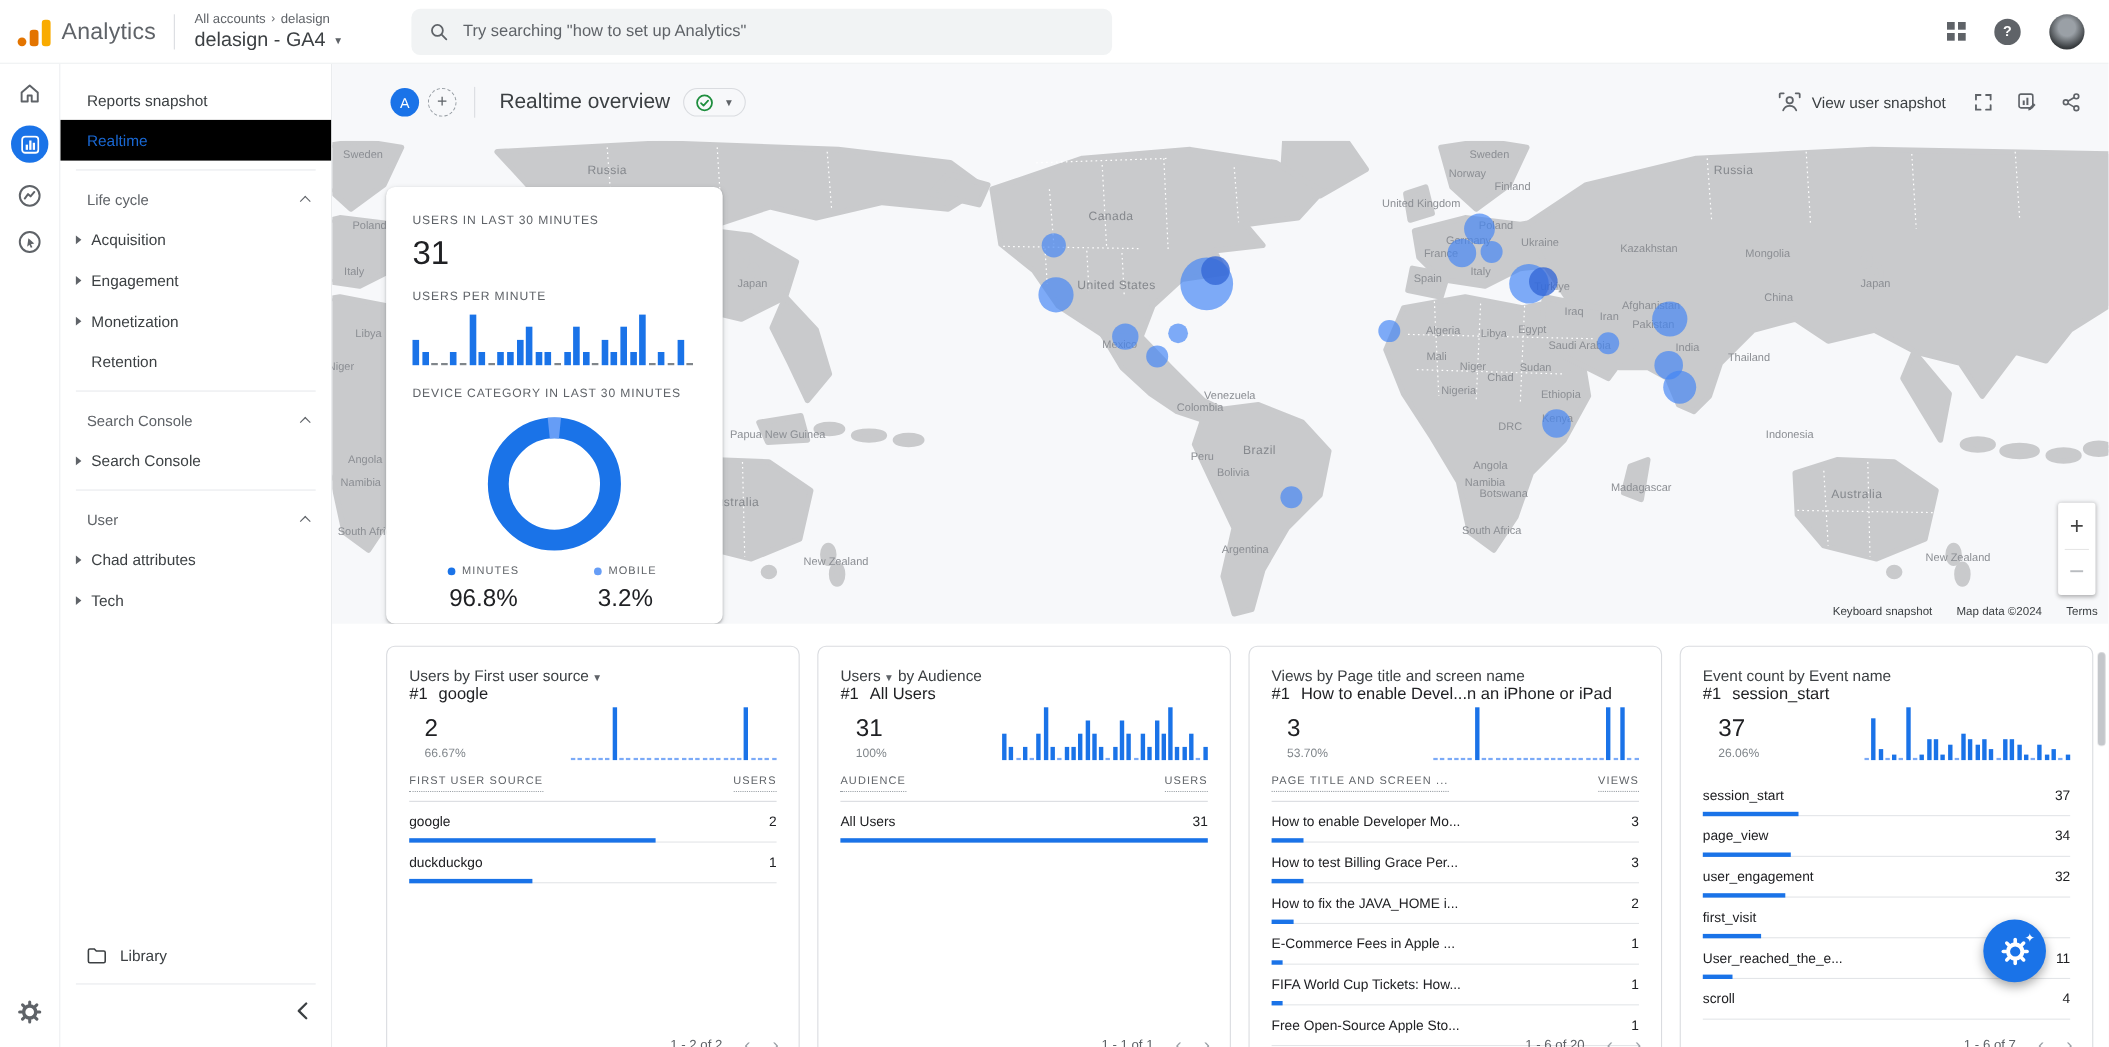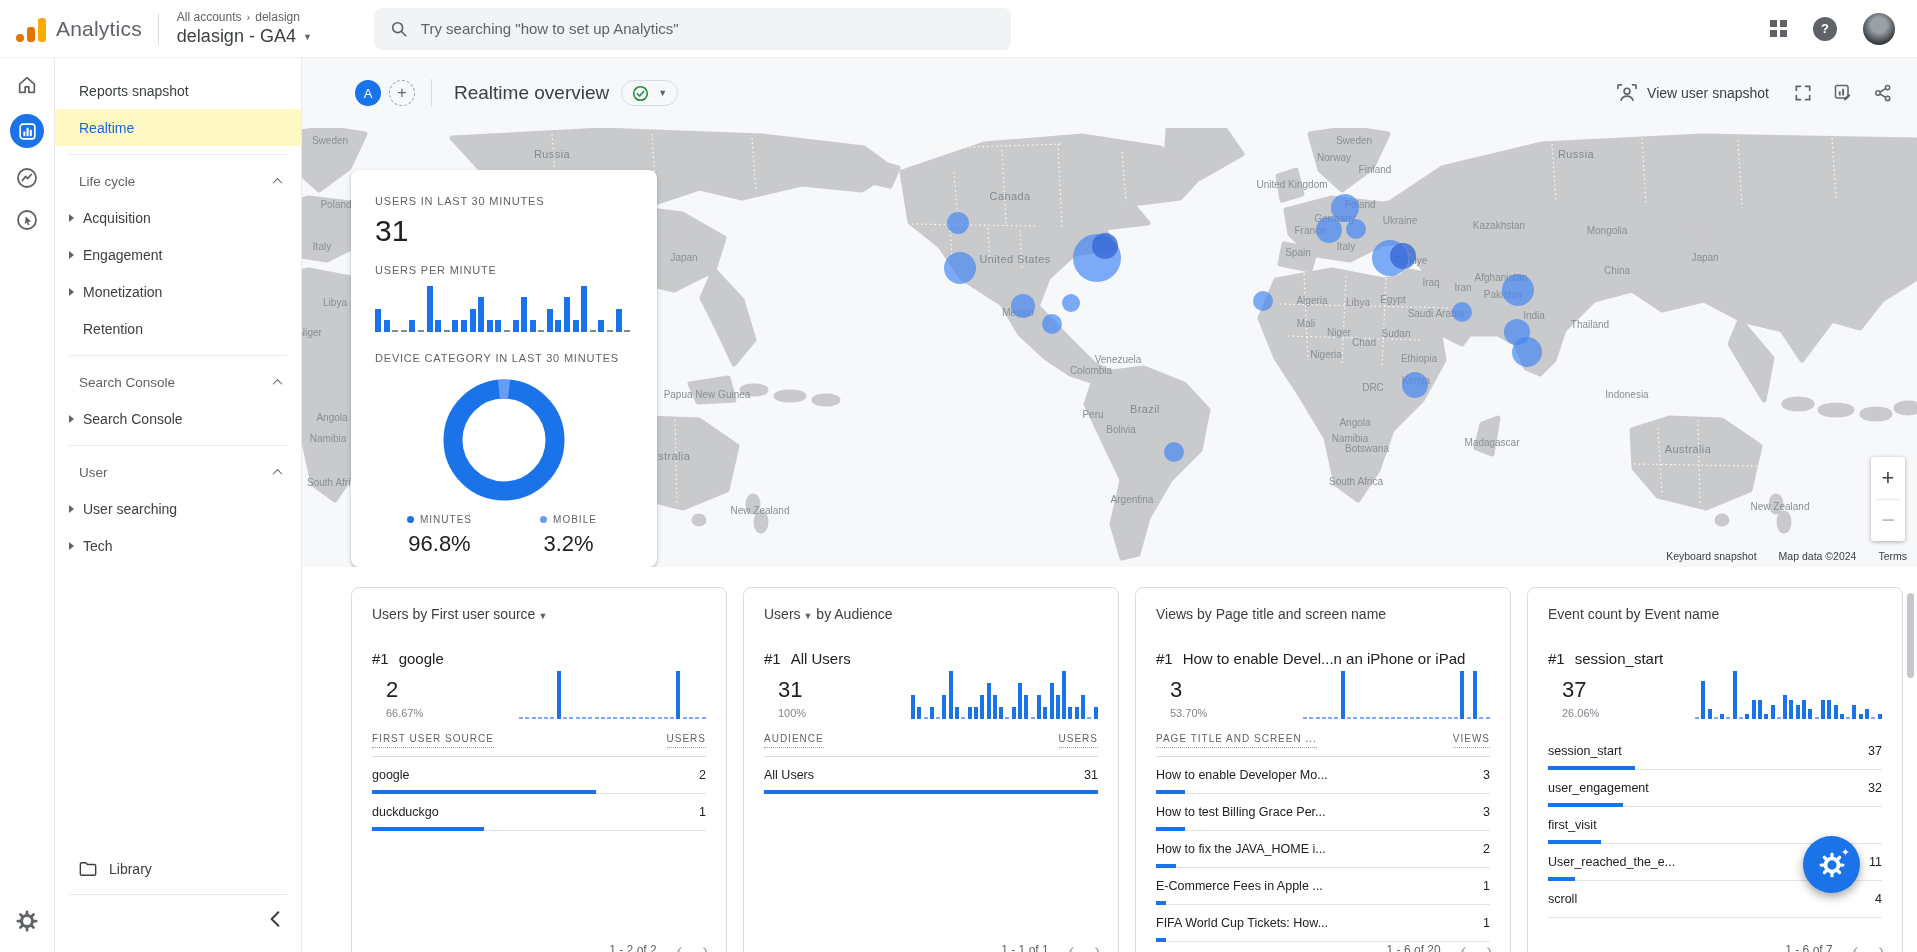--- a/index.html
+++ b/index.html
@@ -36,21 +36,21 @@
 
   
   .frame { display:flex; height:894px; }
   .rail { width:55px; background:#fff; border-right:1px solid #e8eaed; position:relative;
     display:flex; flex-direction:column; align-items:center; padding-top:16px; gap:18px; }
   .rail-gear { position:absolute; bottom:16px; }
   .reports-bubble { width:34px; height:34px; border-radius:50%; background:#1a73e8;
     display:flex; align-items:center; justify-content:center; }
   .nav { width:247px; background:#fff; border-right:1px solid #e8eaed; position:relative; padding-top:14px; }
   .nav-item { height:37px; display:flex; align-items:center; padding-left:24px; font-size:14px; color:#3c4043; }
-  .nav-item.sel { background:#fef9c3; color:#1967d2; }
+  .nav-item.sel { background:#000000; color:#1967d2; }
   .nav-div { height:1px; background:#e8eaed; margin:8px 14px; }
   .sec-head { height:36px; display:flex; align-items:center; justify-content:space-between;
     padding:0 20px 0 24px; font-size:13.5px; color:#5f6368; }
   .chev-up { width:7px; height:7px; border-right:1.6px solid #5f6368; border-bottom:1.6px solid #5f6368;
     transform:rotate(-135deg) translate(-1px,-1px); }
   .sub-item { height:37px; display:flex; align-items:center; padding-left:14px; font-size:14px; color:#3c4043; }
   .arrow-slot { width:14px; display:flex; justify-content:flex-start; }
   .tri { width:0; height:0; border-left:5px solid #5f6368; border-top:4px solid transparent; border-bottom:4px solid transparent; }
   .library { position:absolute; top:792px; left:0; right:0; height:37px; display:flex; align-items:center;
     gap:12px; padding-left:24px; font-size:14px; color:#3c4043; }
@@ -93,21 +93,21 @@
   .donut-wrap { display:flex; justify-content:center; margin:14px 0 12px; }
   .legend { display:grid; grid-template-columns:1fr 1fr; justify-items:center; }
   .leg-top { display:flex; align-items:center; gap:6px; font-size:10px; letter-spacing:1px; color:#5f6368; }
   .leg-dot { width:7px; height:7px; border-radius:50%; }
   .leg-val { font-size:22px; color:#202124; margin-top:6px; text-align:center; }
 
   
   .cards { background:#fff; padding:20px 0 0 49px; display:flex; gap:16px; }
   .card { width:376px; height:430px; border:1px solid #dadce0; border-radius:8px; background:#fff;
     position:relative; padding:18px 20px 0; flex:none; }
-  .card-title { font-size:14px; color:#3c4043; margin-bottom:28px; }
+  .card-title { font-size:14px; color:#3c4043; margin-bottom:0; }
   .rank-row { display:flex; align-items:baseline; gap:10px; font-size:15px; color:#202124; margin-bottom:4px;
     white-space:nowrap; overflow:hidden; }
   .val-row { display:flex; align-items:flex-end; justify-content:space-between; margin-bottom:14px; }
   .val-col { padding-left:14px; }
   .val-big { font-size:22px; color:#202124; }
   .val-pct { font-size:11px; color:#80868b; margin-top:4px; }
   .spark-sm { height:48px; width:187px; column-gap:2.3px; }
   .thead { display:flex; justify-content:space-between; border-bottom:1px solid #dadce0; padding-bottom:8px; }
   .thead span { font-size:10px; letter-spacing:1px; color:#5f6368; border-bottom:1px dotted #9aa0a6; padding-bottom:3px; }
   .trow { height:37px; display:flex; align-items:center; justify-content:space-between;
@@ -258,21 +258,21 @@
         </div>
         <div class="nav-div"></div>
         <div class="sec-head">
           <span>User</span>
           <span class="chev-up"></span>
         </div>
         <div class="sub-item">
           <span class="arrow-slot">
             <span class="tri"></span>
           </span>
-          <span>User searching</span>
+          <span>Chad attributes</span>
         </div>
         <div class="sub-item">
           <span class="arrow-slot">
             <span class="tri"></span>
           </span>
           <span>Tech</span>
         </div>
       </div>
     <div class="library">
       <svg width="18" height="16" viewBox="0 0 20 17">
@@ -825,20 +825,25 @@
               <div style="width: 4px; flex: 0 0 auto; height: 2px; background: rgb(123, 170, 247);"></div>
               <div style="width: 4px; flex: 0 0 auto; height: 5px; background: rgb(26, 115, 232);"></div>
             </div>
           </div>
           <div class="trow">
             <span>session_start</span>
             <span>37</span>
             <span class="rbar" style="width: 26%;"></span>
           </div>
           <div class="trow">
+            <span>page_view</span>
+            <span>34</span>
+            <span class="rbar" style="width: 24%;"></span>
+          </div>
+          <div class="trow">
             <span>user_engagement</span>
             <span>32</span>
             <span class="rbar" style="width: 22.5%;"></span>
           </div>
           <div class="trow">
             <span>first_visit</span>
             <span></span>
             <span class="rbar" style="width: 16%;"></span>
           </div>
           <div class="trow">

